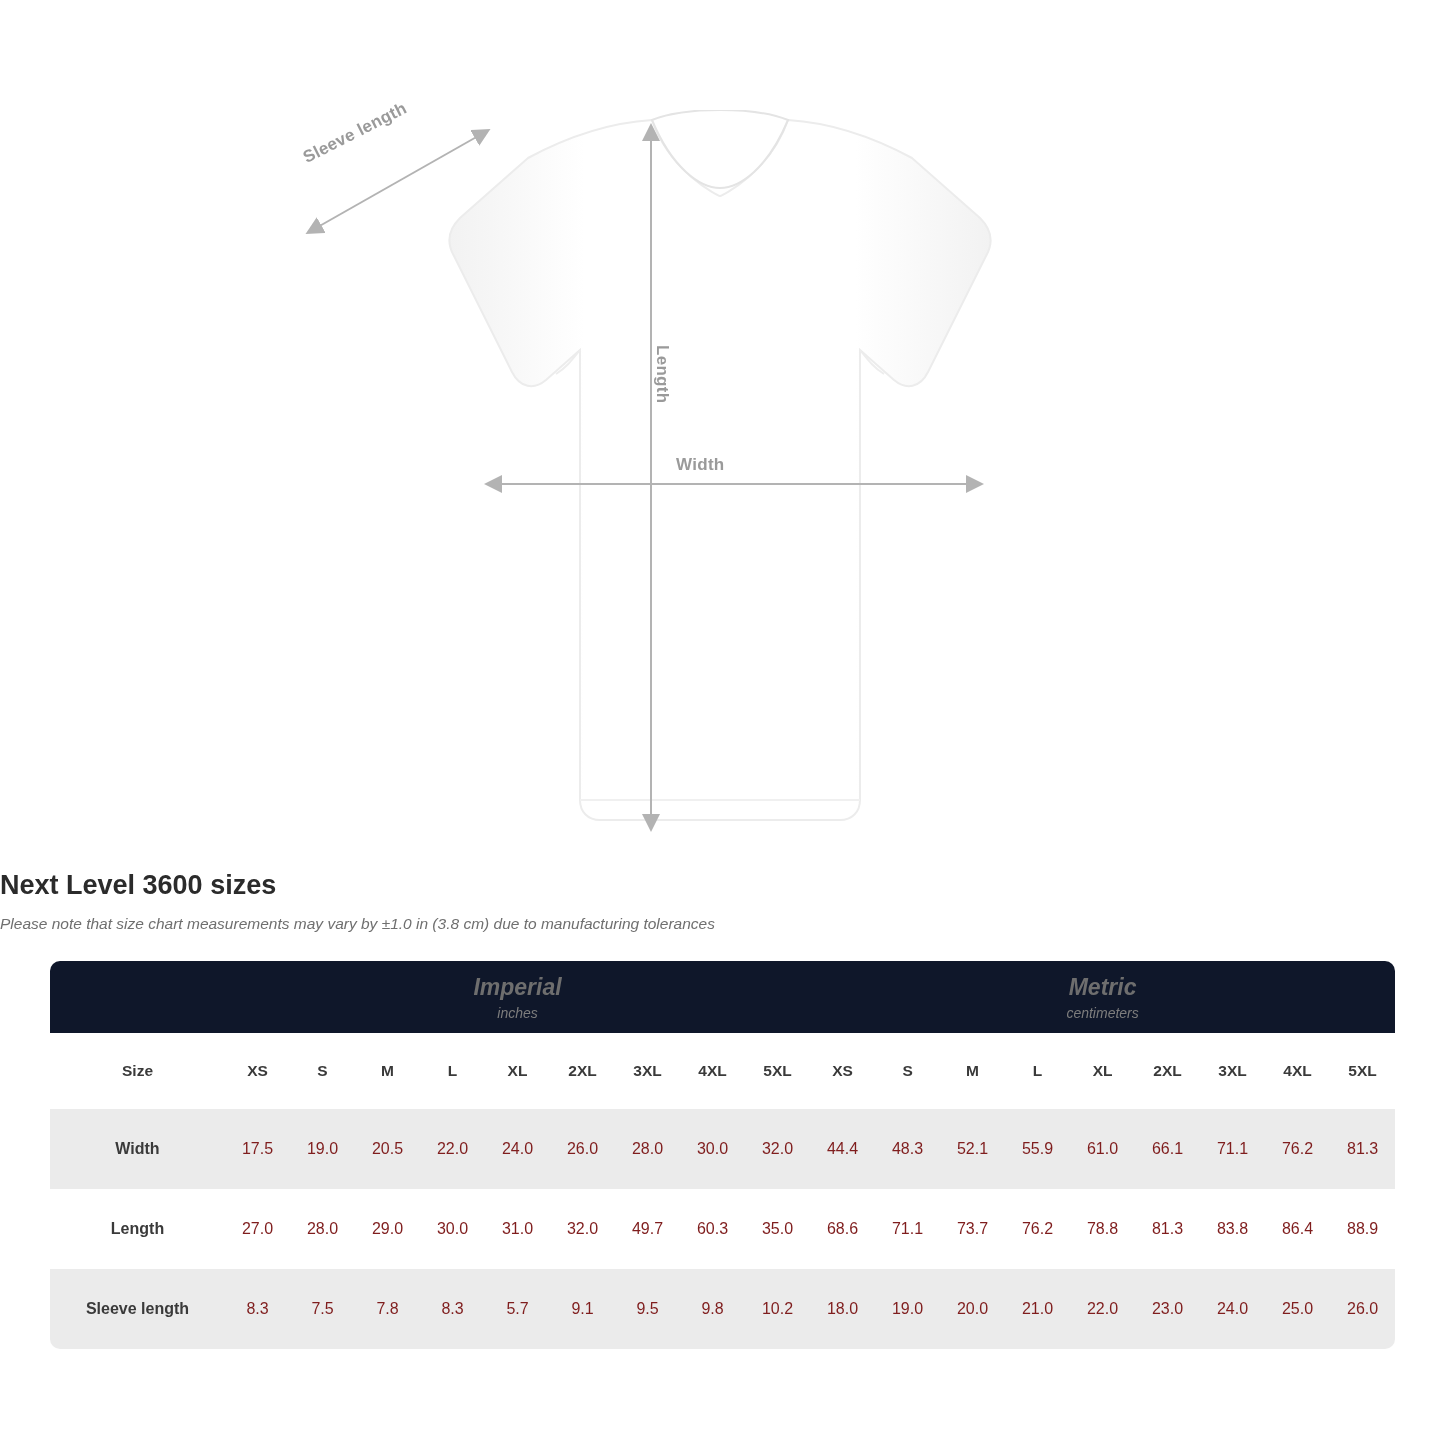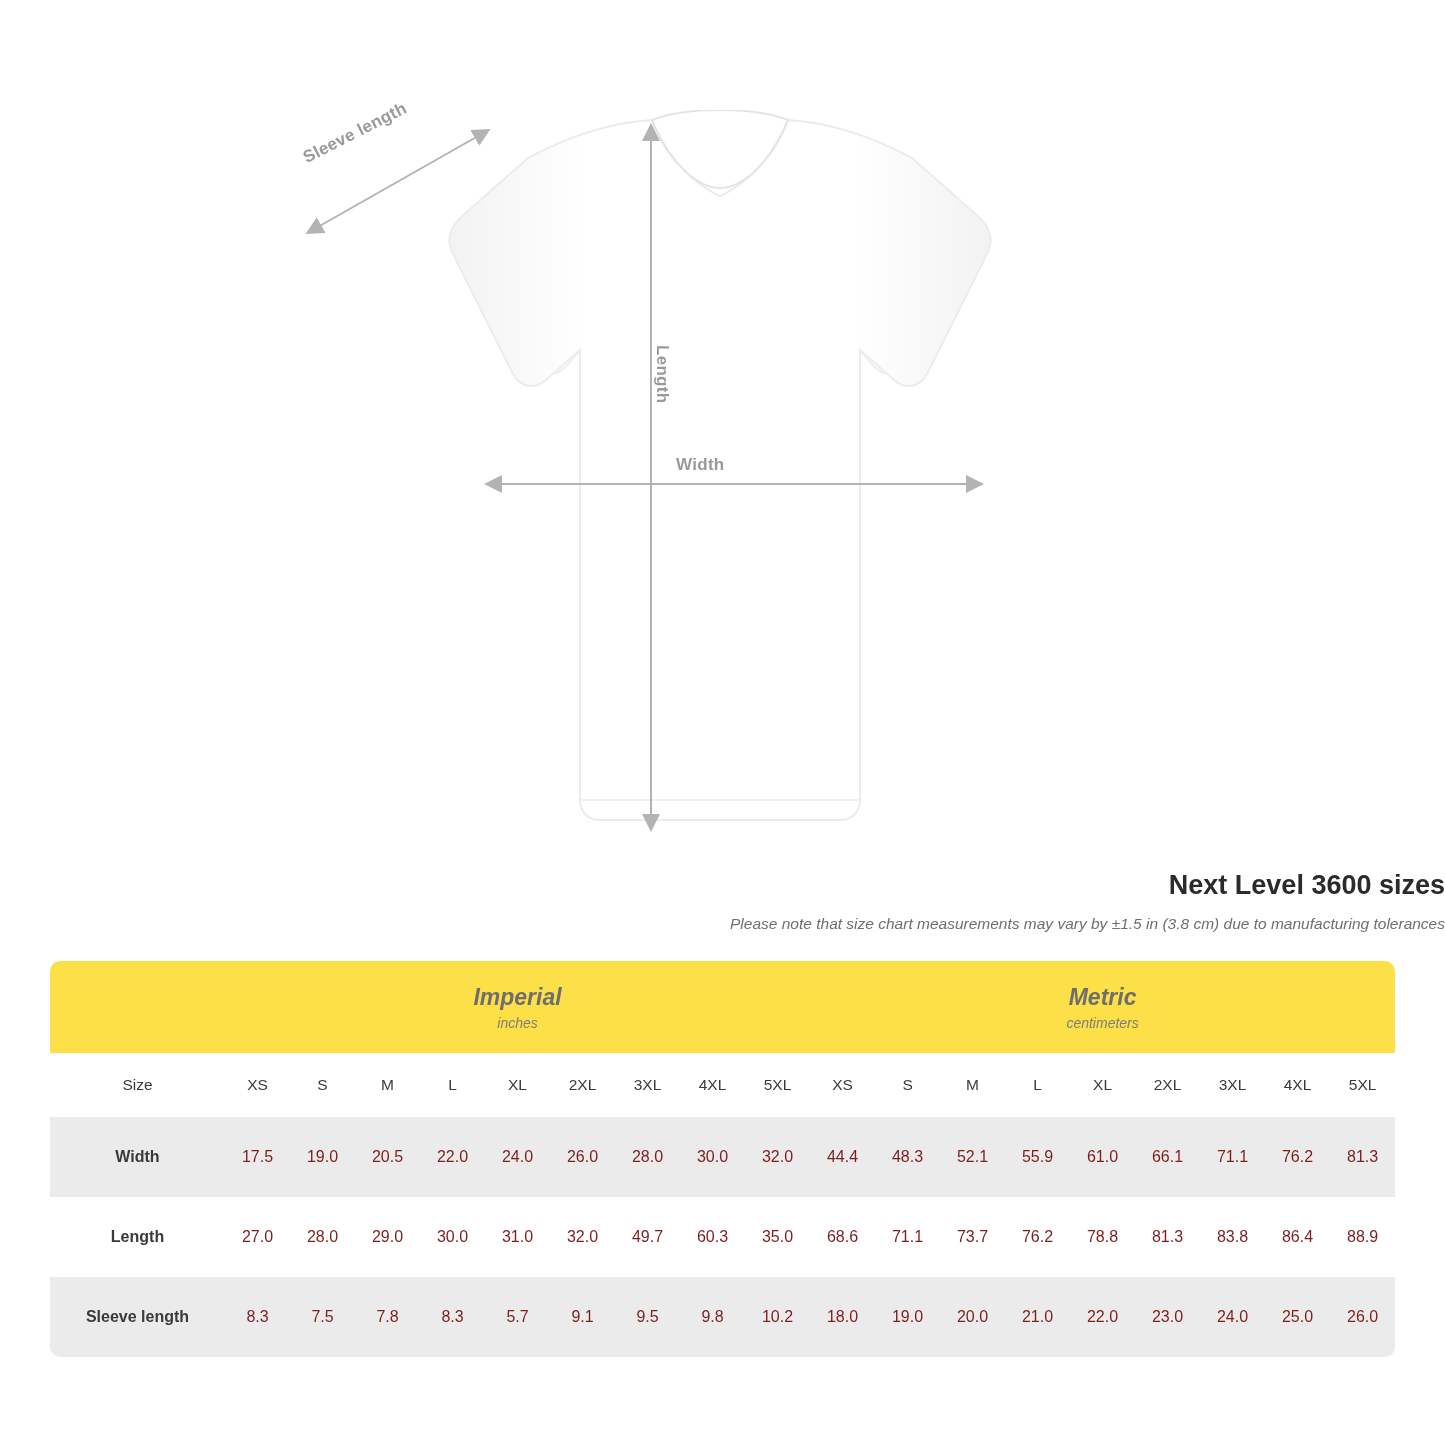--- a/index.html
+++ b/index.html
@@ -58,21 +58,21 @@
     writing-mode: vertical-rl;
     text-orientation: mixed;
   }
   .label-width {
     left: 676px;
     top: 455px;
   }
 
   
   .title-block {
-    text-align: right;
+    text-align: left;
     margin-top: 10px;
   }
   .chart-title {
     font-size: 27px;
     font-weight: bold;
     color: #2b2b2b;
     margin: 0 0 14px 0;
   }
   .chart-note {
     font-size: 15.5px;
@@ -91,22 +91,22 @@
     table-layout: fixed;
     font-size: 15px;
   }
   table.size-table td, table.size-table th {
     text-align: center;
     vertical-align: middle;
     border: none;
     padding: 0;
   }
   .hdr-row td {
-    background: #fde047;
-    height: 92px;
+    background: #0f172a;
+    height: 72px;
   }
   .hdr-row td:first-child {
     border-top-left-radius: 10px;
   }
   .hdr-row td:last-child {
     border-top-right-radius: 10px;
   }
   .unit-system {
     font-size: 23px;
     font-style: italic;
@@ -116,22 +116,22 @@
   }
   .unit-sub {
     font-size: 14px;
     font-style: italic;
     font-weight: normal;
     color: #7d7d7d;
     margin-top: 3px;
   }
   .row-size td {
     background: #ffffff;
-    height: 64px;
-    font-weight: normal;
+    height: 76px;
+    font-weight: bold;
     font-size: 15.5px;
     color: #3a3a3a;
   }
   .row-alt td {
     background: #ebebeb;
     height: 80px;
   }
   .row-plain td {
     background: #ffffff;
     height: 80px;
@@ -219,21 +219,21 @@
       </svg>
 
       <div class="dim-label label-sleeve">Sleeve length</div>
       <div class="dim-label label-length">Length</div>
       <div class="dim-label label-width">Width</div>
     </div>
   </div>
 
   <div class="title-block">
     <h1 class="chart-title">Next Level 3600 sizes</h1>
-    <p class="chart-note">Please note that size chart measurements may vary by ±1.5 in (3.8 cm) due to manufacturing tolerances</p>
+    <p class="chart-note">Please note that size chart measurements may vary by ±1.0 in (3.8 cm) due to manufacturing tolerances</p>
   </div>
 
   <div class="table-wrap">
     <table class="size-table">
       <colgroup>
         <col class="firstcol">
         <col class="datacol">
           <col class="datacol">
           <col class="datacol">
           <col class="datacol">

